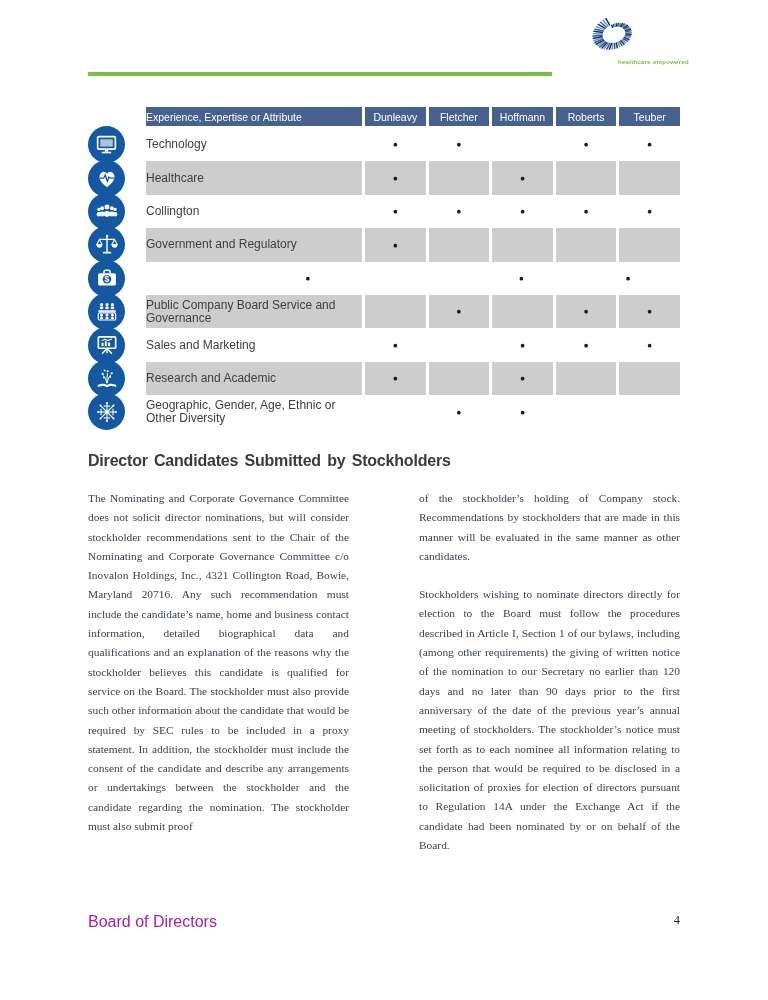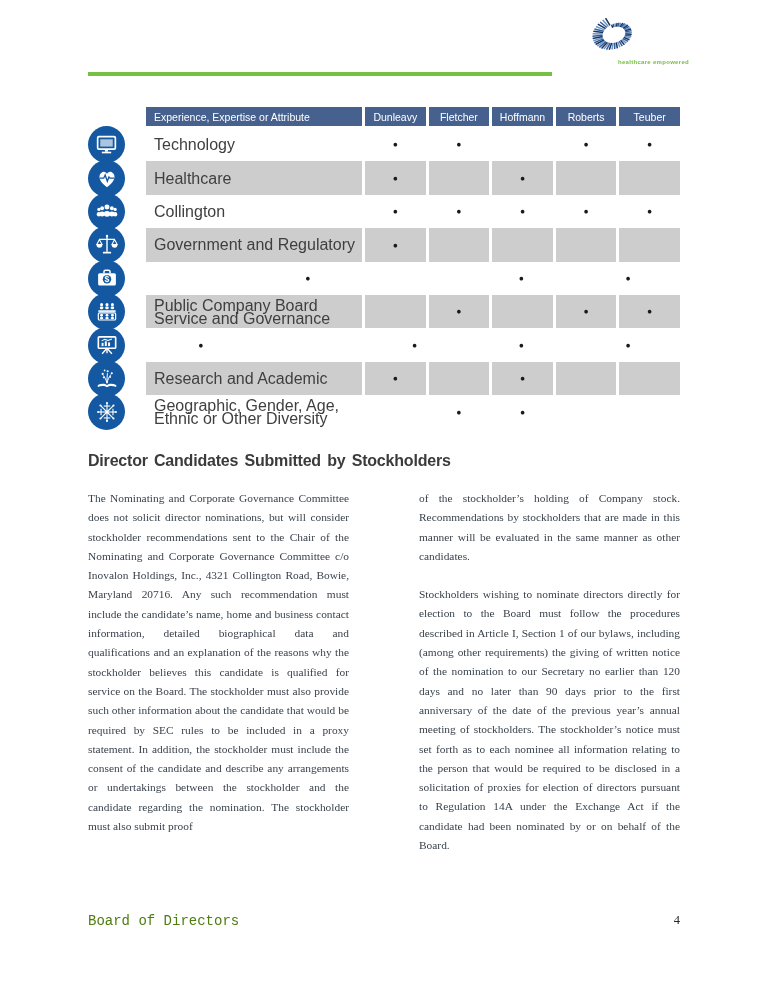--- a/index.html
+++ b/index.html
@@ -17,45 +17,45 @@
     letter-spacing:-1.5px; line-height:1; margin-top:-2px; white-space:nowrap; }
   .logo-reg { font-size:9px; vertical-align:super; letter-spacing:0; }
   .logo-tagline { text-align:right; color:var(--green,#76c043); font-size:6px;
     font-weight:bold; letter-spacing:.3px; margin-top:1px; padding-right:2px; }
 
   
   .matrix { position:absolute; left:88px; top:107px; width:592px; }
   .m-row { display:flex; align-items:stretch; }
   .m-icon-col { flex:0 0 58px; display:flex; align-items:center; }
   .m-label { flex:0 0 216px; display:flex; align-items:center;
-    padding-left:8px; box-sizing:border-box; }
+    box-sizing:border-box; }
   .m-cell { flex:1 1 0; margin-left:3px; display:flex; align-items:center; justify-content:center; }
   .m-header { margin-bottom:2px; }
   .m-header .m-label, .m-header .m-cell {
     background:var(--hdr-blue,#46618d); color:#fff; font-size:10.5px; height:19px; }
   .m-body-row { height:33.4px; }
-  .m-body-row .m-label span { font-size:16px; color:#3f3f3f; line-height:13px; }
+  .m-body-row .m-label span { font-size:12px; color:#3f3f3f; line-height:13px; }
   .striped .m-label, .striped .m-cell { background:var(--gray,#cdcdcd); }
   .dot { font-size:8.5px; color:var(--dot,#1a1a1a); line-height:1; }
   .icon-circle { width:37px; height:37px; border-radius:50%;
     background:var(--icon-blue,#1358a0); display:flex; align-items:center; justify-content:center; }
   .icon-circle svg { display:block; }
 
   
   .section-heading { position:absolute; left:88px; top:452px; font-size:16px;
     font-weight:bold; color:#3b3b3b; letter-spacing:-.2px; word-spacing:2px; }
   .body-cols { position:absolute; left:88px; top:489px; width:592px;
     display:flex; gap:70px; font-family:"Liberation Serif", serif;
     font-size:11.4px; line-height:19.3px; color:#39424c; text-align:justify; }
   .body-col { width:273px; }
   .body-col p { margin:0 0 19px 0; }
 
   
   .footer-left { position:absolute; left:88px; top:913px;
-    font-family:Liberation Mono, monospace; font-size:14px; color:#4d7c0f; }
+    font-family:Liberation Sans, sans-serif; font-size:16px; color:#a21caf; }
   .footer-page { position:absolute; right:88px; top:913px;
     font-family:"Liberation Serif", serif; font-size:12.5px; color:#23282d; }
 </style>
 </head>
 <body>
 
 <div class="page">
 
   <div class="green-rule"></div>
 
@@ -305,20 +305,23 @@
                 <rect x="7" y="10" width="1.8" height="3" fill="#ffffff"></rect>
                 <rect x="10" y="8.6" width="1.8" height="4.4" fill="#ffffff"></rect>
                 <rect x="13" y="9.6" width="1.8" height="3.4" fill="#ffffff"></rect>
                 <polyline points="7,8.2 10,6.8 13,7.8 16.5,6.4" fill="none" stroke="#ffffff" stroke-width="1"></polyline>
                 <line x1="12" y1="15" x2="12" y2="19.5" stroke="#ffffff" stroke-width="1.3"></line>
                 <line x1="12" y1="15" x2="7.5" y2="20" stroke="#ffffff" stroke-width="1.3"></line>
                 <line x1="12" y1="15" x2="16.5" y2="20" stroke="#ffffff" stroke-width="1.3"></line>
               </svg>
             </div>
           </div>
+          <div class="m-label">
+            <span>Sales and Marketing</span>
+          </div>
           <div class="m-cell">
             <span class="dot">●</span>
           </div>
           <div class="m-cell"></div>
           <div class="m-cell">
             <span class="dot">●</span>
           </div>
           <div class="m-cell">
             <span class="dot">●</span>
           </div>

